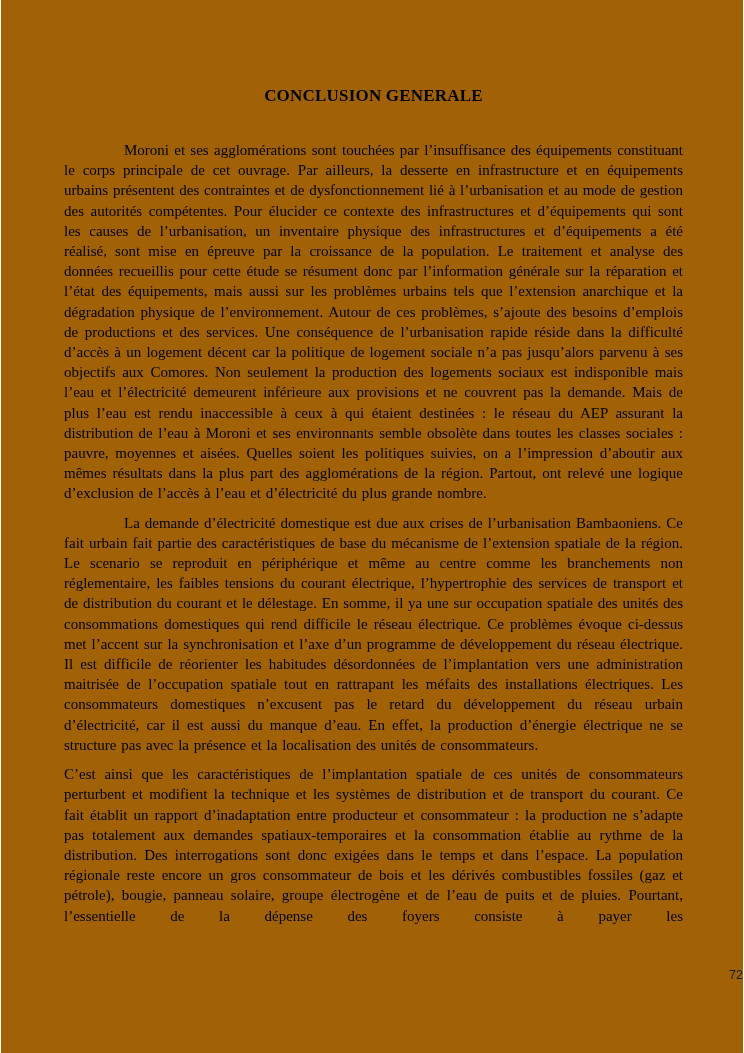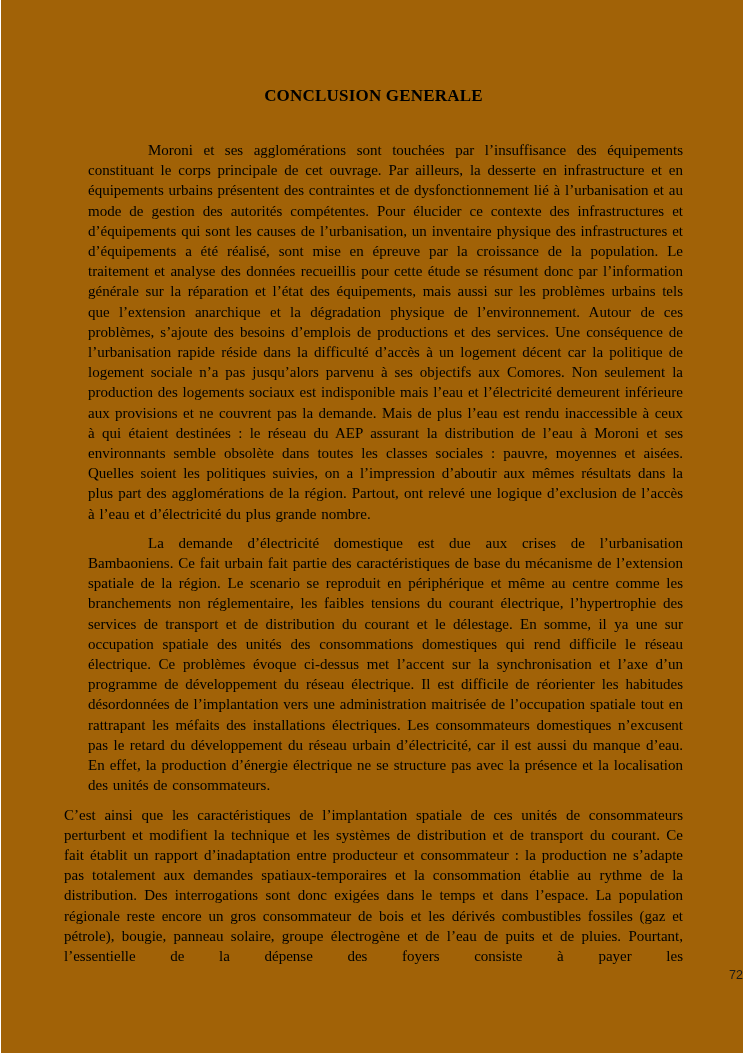--- a/index.html
+++ b/index.html
@@ -32,21 +32,20 @@
   }
   p.body-par {
     font-size: 15px;
     line-height: 20.2px;
     text-align: justify;
     margin: 0 0 9px 0;
     word-spacing: 1px;
   }
   p.body-par.indented {
     text-indent: 60px;
-    margin-left: 24px;
   }
   p.body-par.justify-last {
     text-align-last: justify;
   }
   .page-number {
     position: absolute;
     left: 0;
     top: 968px;
     width: 100%;
     text-align: right;

